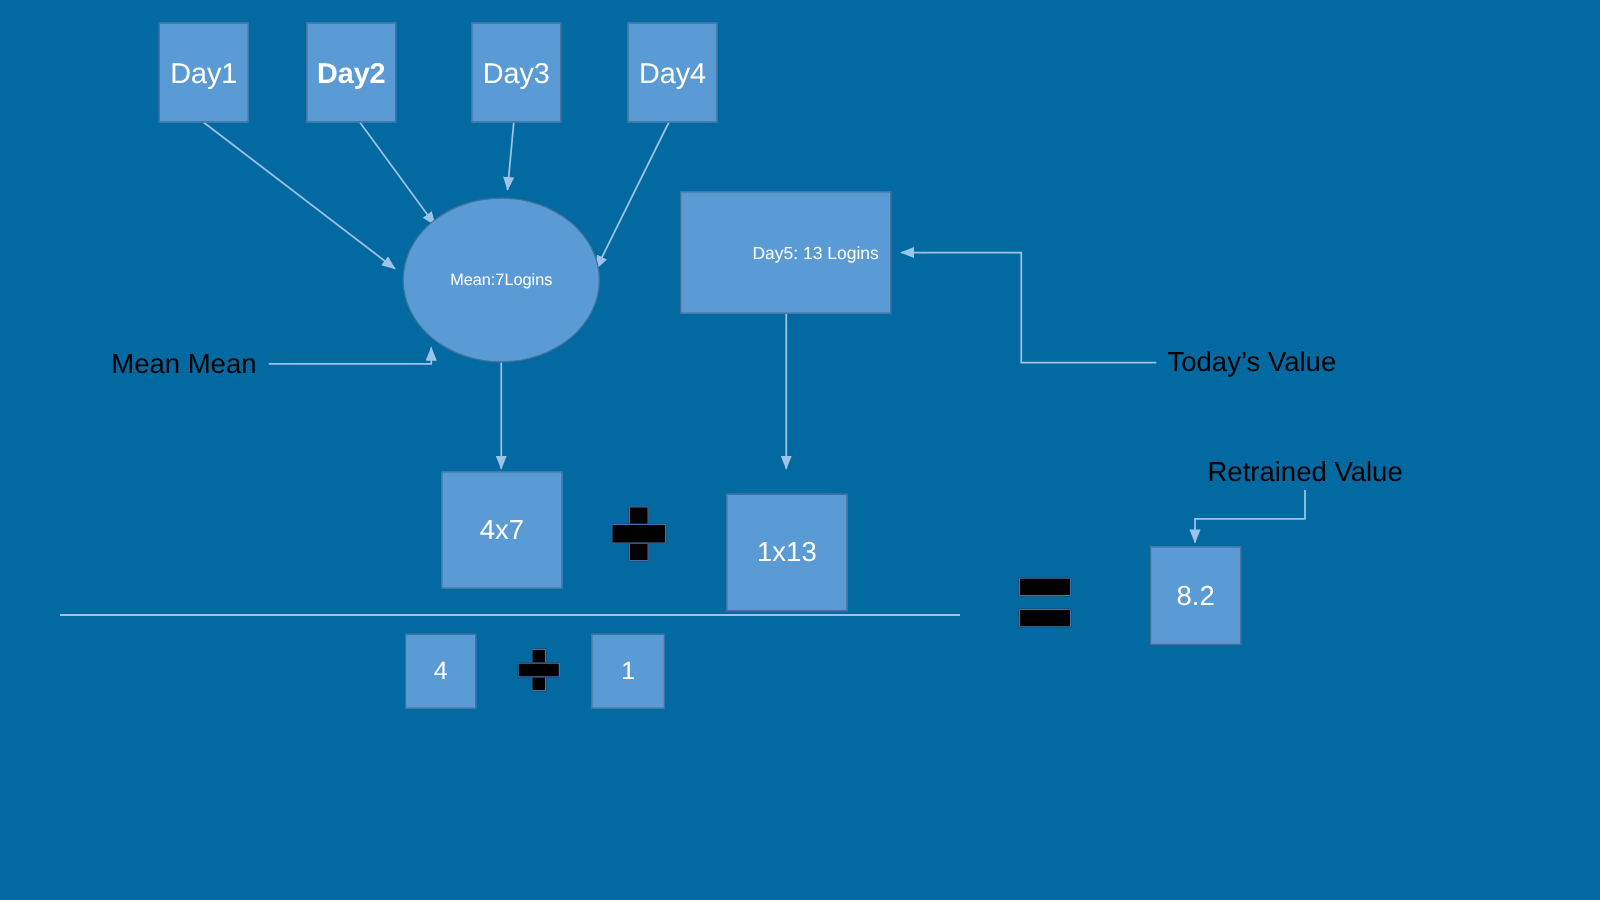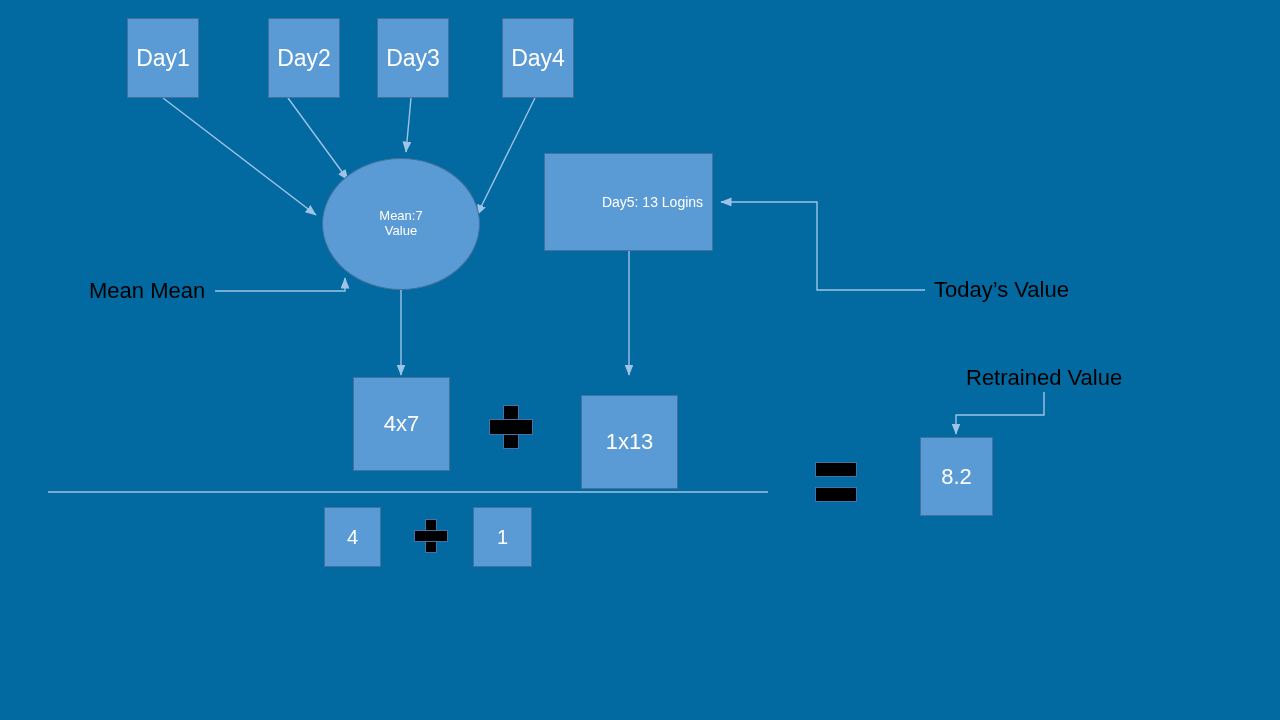--- a/index.html
+++ b/index.html
@@ -95,33 +95,33 @@
     <line x1="629" y1="251" x2="629" y2="375" stroke="#9DC3E6" stroke-width="1.4" marker-end="url(#arrow)"></line>
 
     <polyline points="1044,392 1044,415 956,415 956,434" fill="none" stroke="#9DC3E6" stroke-width="1.4" marker-end="url(#arrow)"></polyline>
 
     <line x1="48" y1="492" x2="768" y2="492" stroke="#9DC3E6" stroke-width="1.6"></line>
   </svg>
 
   <div class="node day-box" style="left:127px; top:18px; width:72px; height:80px;">
     <span>Day1</span>
   </div>
-  <div class="node day-box" style="left:268px; top:18px; width:72px; height:80px;">
+  <div class="node day-box" style="left:245px; top:18px; width:72px; height:80px;font-weight:bold;">
     <span>Day2</span>
   </div>
   <div class="node day-box" style="left:377px; top:18px; width:72px; height:80px;">
     <span>Day3</span>
   </div>
   <div class="node day-box" style="left:502px; top:18px; width:72px; height:80px;">
     <span>Day4</span>
   </div>
 
-  <div class="node ellipse mean-ellipse" style="left:322px; top:158px; width:158px; height:132px; flex-direction:column;">
+  <div class="node ellipse mean-ellipse" style="left:322px; top:158px; width:158px; height:132px; flex-direction:row;">
     <span>Mean:7</span>
-    <span>Value</span>
+    <span>Logins</span>
   </div>
 
   <div class="node day5-box" style="left:544px; top:153px; width:169px; height:98px;">
     <span>Day5: 13 Logins</span>
   </div>
 
   <div class="label" style="left:89px; top:278px;">Mean Mean</div>
   <div class="label" style="left:934px; top:277px;">Today’s Value</div>
   <div class="label" style="left:966px; top:365px;">Retrained Value</div>
 

